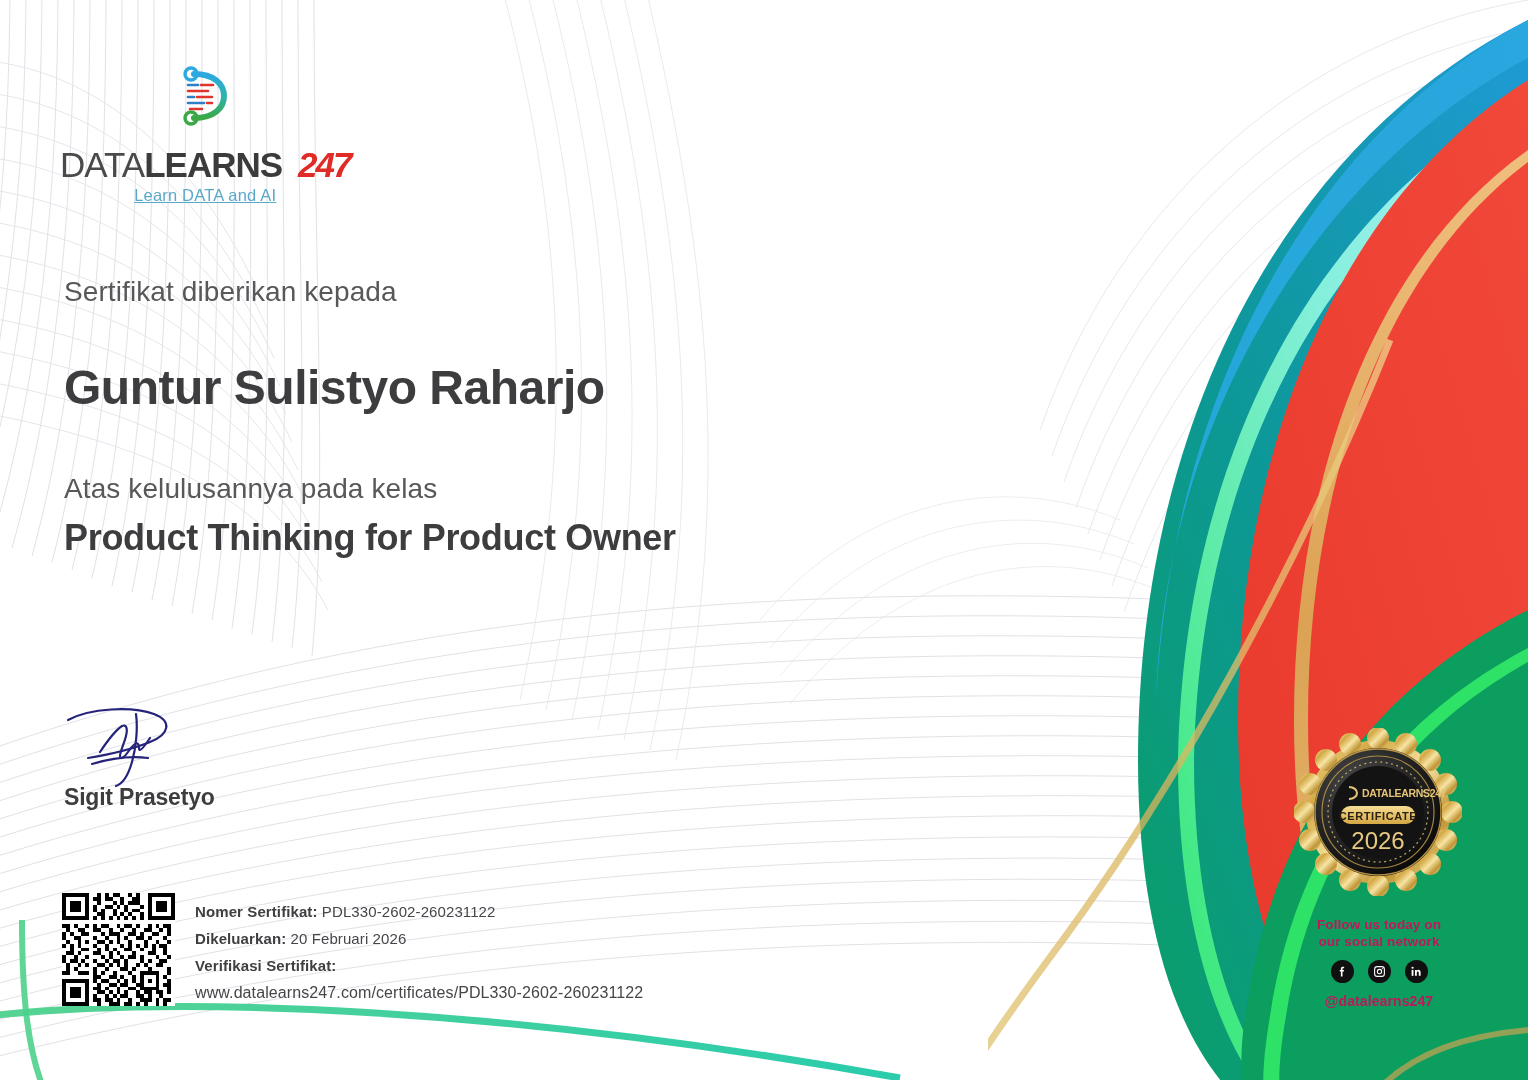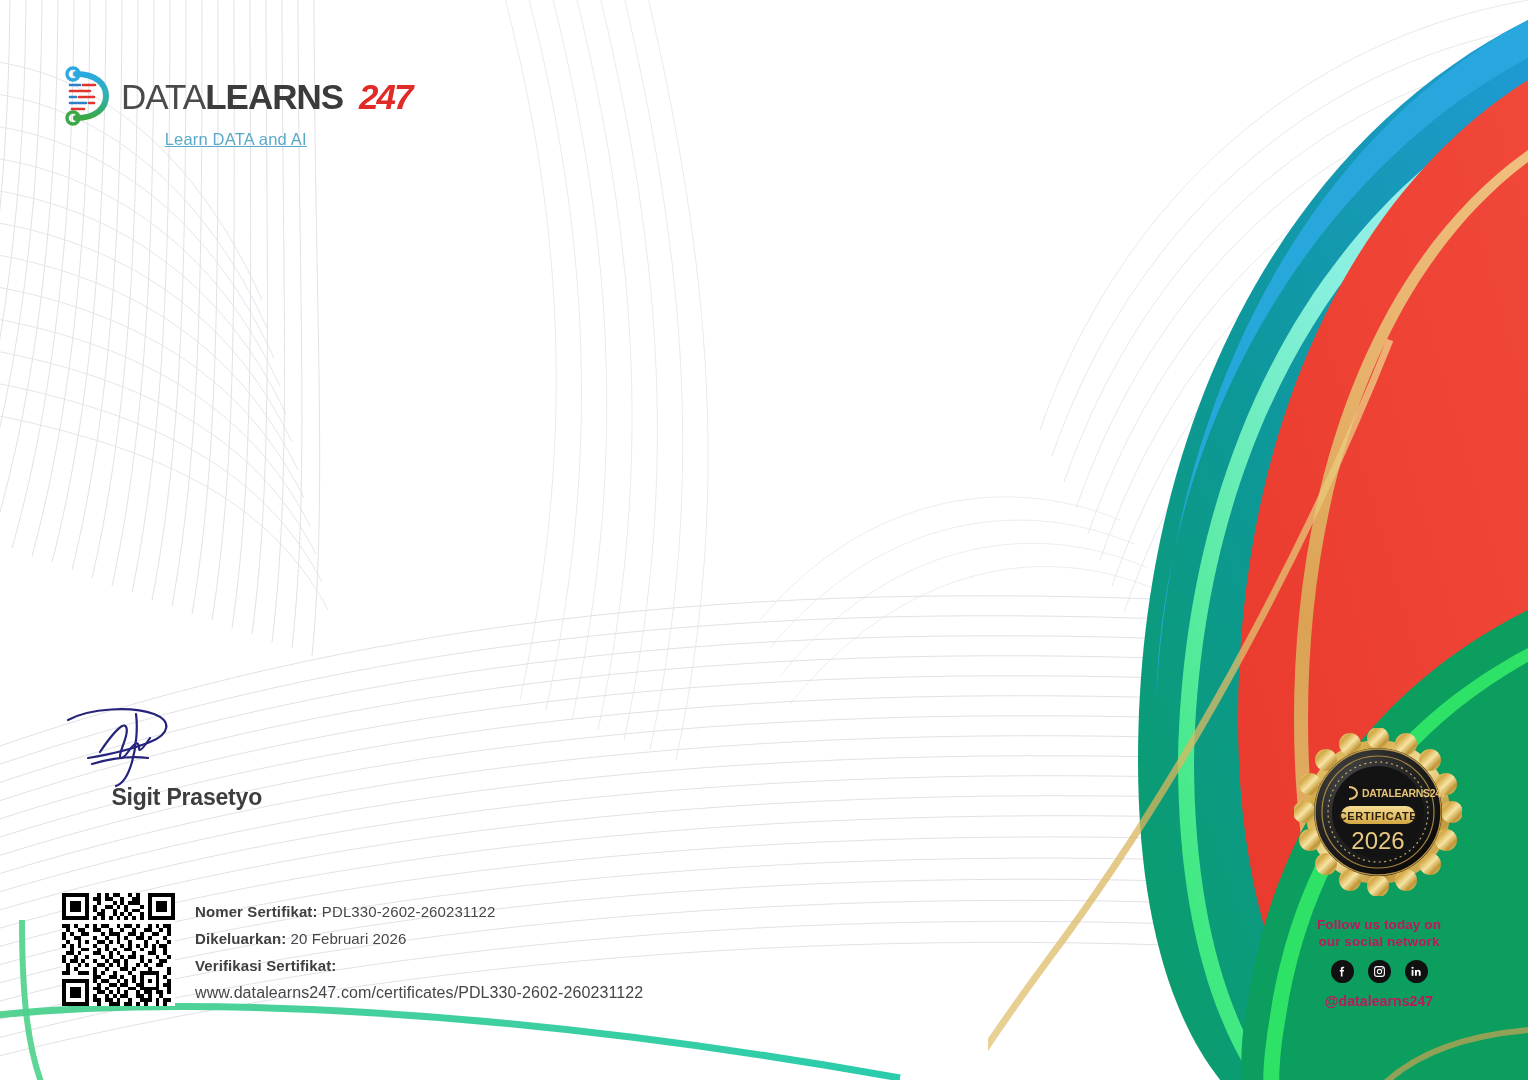--- a/index.html
+++ b/index.html
@@ -10,21 +10,21 @@
     width:1528px;height:1080px;
     background:#ffffff;
     overflow:hidden;
   }
 
   
   .bg-layer{position:absolute;inset:0;pointer-events:none;}
 
   
   #logo-block{position:absolute;left:60px;top:66px;display:flex;flex-direction:column;align-items:center;}
-  #logo-row{display:flex;align-items:center;gap:7px;}
+  #logo-row{display:flex;align-items:center;gap:21px;flex-direction:column;}
   #logo-mark{width:54px;height:60px;display:block;}
   .wordmark{font-size:35px;letter-spacing:-1px;line-height:1;white-space:nowrap;display:flex;align-items:baseline;}
   .wm-data{color:#4a4a4a;font-weight:400;}
   .wm-learns{color:#3b3b3b;font-weight:700;}
   .wm-247{color:#e02b26;font-weight:700;font-style:italic;letter-spacing:-2px;margin-left:16px;}
   #logo-tagline{color:#5aa9c9;font-size:16.5px;margin-top:4px;letter-spacing:.2px;text-decoration:underline;}
 
   
   #title-block{position:absolute;right:72px;top:58px;text-align:right;}
   #title-main{
@@ -41,21 +41,21 @@
   
   #body-block{position:absolute;left:64px;top:276px;}
   .lead{font-size:28px;color:#58585a;font-weight:400;letter-spacing:.1px;}
   #recipient-name{font-size:48px;font-weight:700;color:#3d3d3f;letter-spacing:-.5px;margin-top:52px;}
   #class-lead{font-size:28px;color:#58585a;margin-top:58px;}
   #class-name{font-size:36px;font-weight:700;color:#3d3d3f;margin-top:12px;letter-spacing:-.3px;}
 
   
   #sign-block{position:absolute;left:64px;top:700px;}
   #signature-svg{display:block;width:200px;height:90px;margin-left:-2px;}
-  #signer-name{font-size:23px;font-weight:700;color:#3d3d3f;margin-top:-6px;letter-spacing:-.2px;text-align:right;}
+  #signer-name{font-size:23px;font-weight:700;color:#3d3d3f;margin-top:-6px;letter-spacing:-.2px;}
   #signer-role{font-size:22px;color:#4c4c4e;margin-top:5px;letter-spacing:-.1px;}
 
   
   #details-block{position:absolute;left:62px;top:893px;display:flex;gap:20px;align-items:flex-start;}
   #qr-code{width:113px;height:113px;display:block;}
   #details-text{padding-top:10px;}
   .detail-row{font-size:15px;color:#3f3f41;margin-bottom:10px;letter-spacing:.1px;}
   .detail-label{font-weight:700;}
   .detail-value{font-weight:400;color:#46464a;}
   #verify-url{font-size:16px;color:#46464a;letter-spacing:.1px;margin-top:2px;}
@@ -278,20 +278,26 @@
       <div class="wordmark">
         <span class="wm-data">DATA</span>
           <span class="wm-learns">LEARNS</span>
           <span class="wm-247">247</span>
       </div>
     </div>
     <div id="logo-tagline">Learn DATA and AI</div>
   </div>
 
 
+  <div id="body-block">
+    <div class="lead">Sertifikat diberikan kepada</div>
+    <div id="recipient-name">Guntur Sulistyo Raharjo</div>
+    <div id="class-lead" class="lead">Atas kelulusannya pada kelas</div>
+    <div id="class-name">Product Thinking for Product Owner</div>
+  </div>
 
   <div id="sign-block">
     <svg id="signature-svg" viewBox="0 0 200 90" xmlns="http://www.w3.org/2000/svg">
       <g fill="none" stroke="#25247a" stroke-width="2.2" stroke-linecap="round" stroke-linejoin="round">
         <path d="M 6 20 C 28 8 70 6 92 14 C 110 21 108 34 88 42 C 66 51 38 56 26 58"></path>
         <path d="M 38 52 C 46 40 54 30 60 26 C 64 24 66 28 64 36 C 62 44 58 52 58 56
                  C 58 60 62 58 66 52 C 70 46 74 42 76 44 C 78 46 76 50 78 50
                  C 80 50 84 44 88 38"></path>
         <path d="M 74 14 C 76 28 74 48 70 62 C 66 76 60 84 54 86"></path>
         <path d="M 30 64 C 50 58 70 56 86 58"></path>

